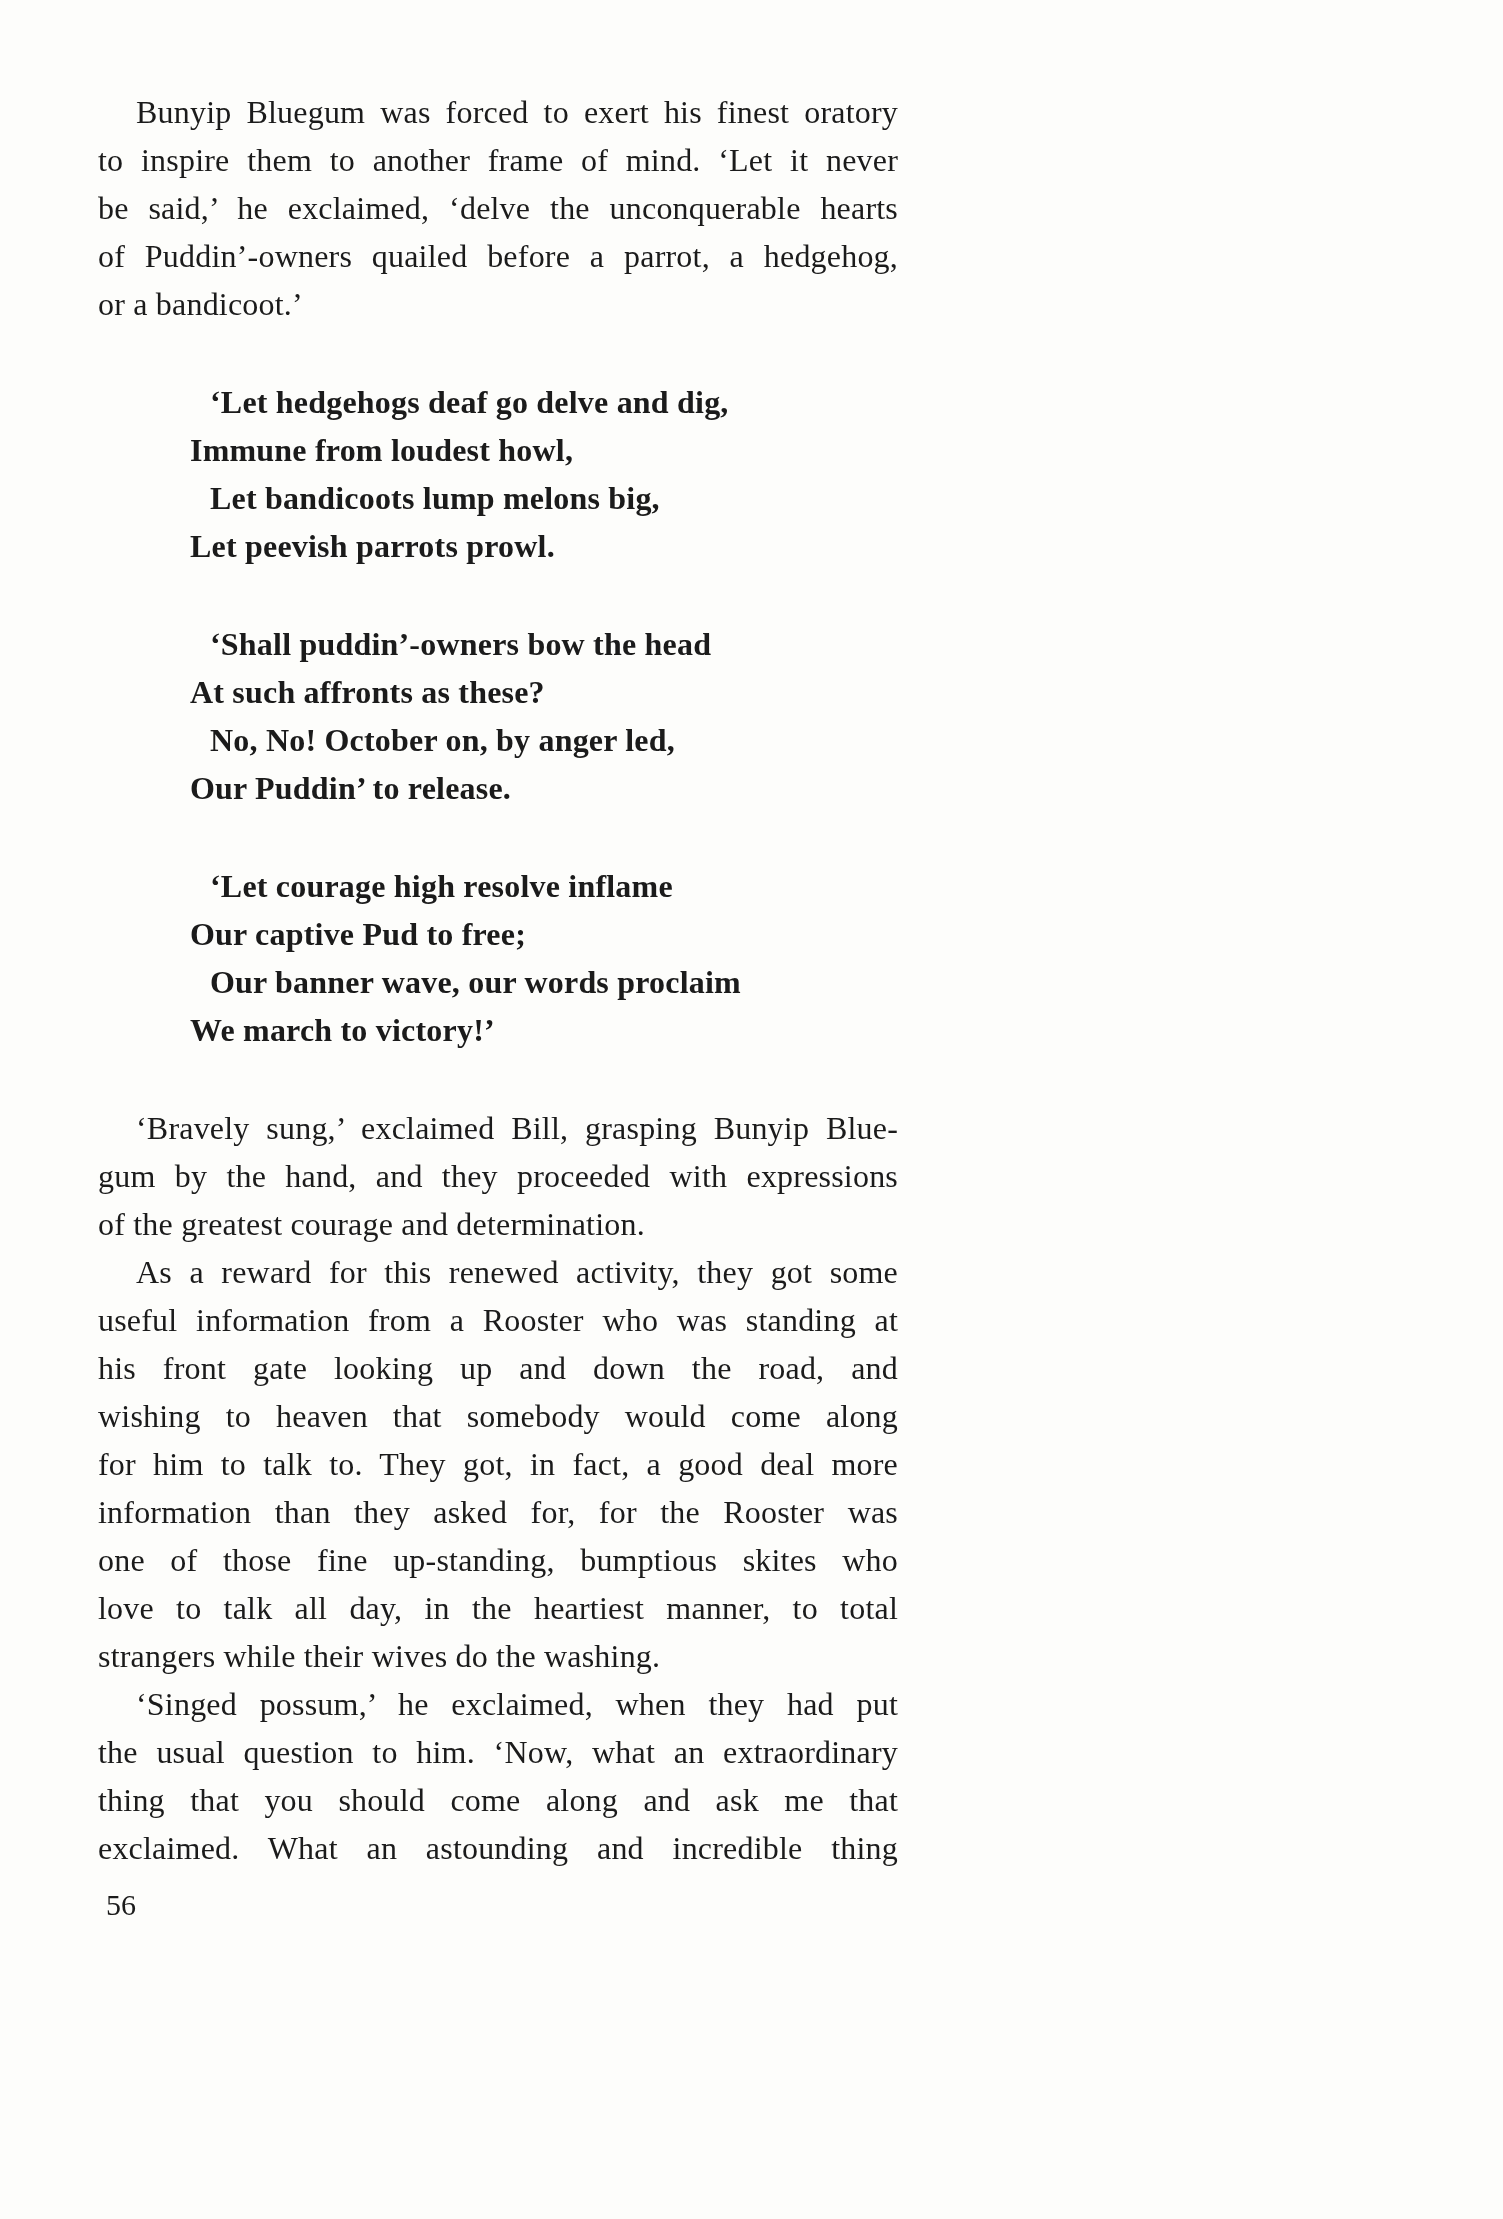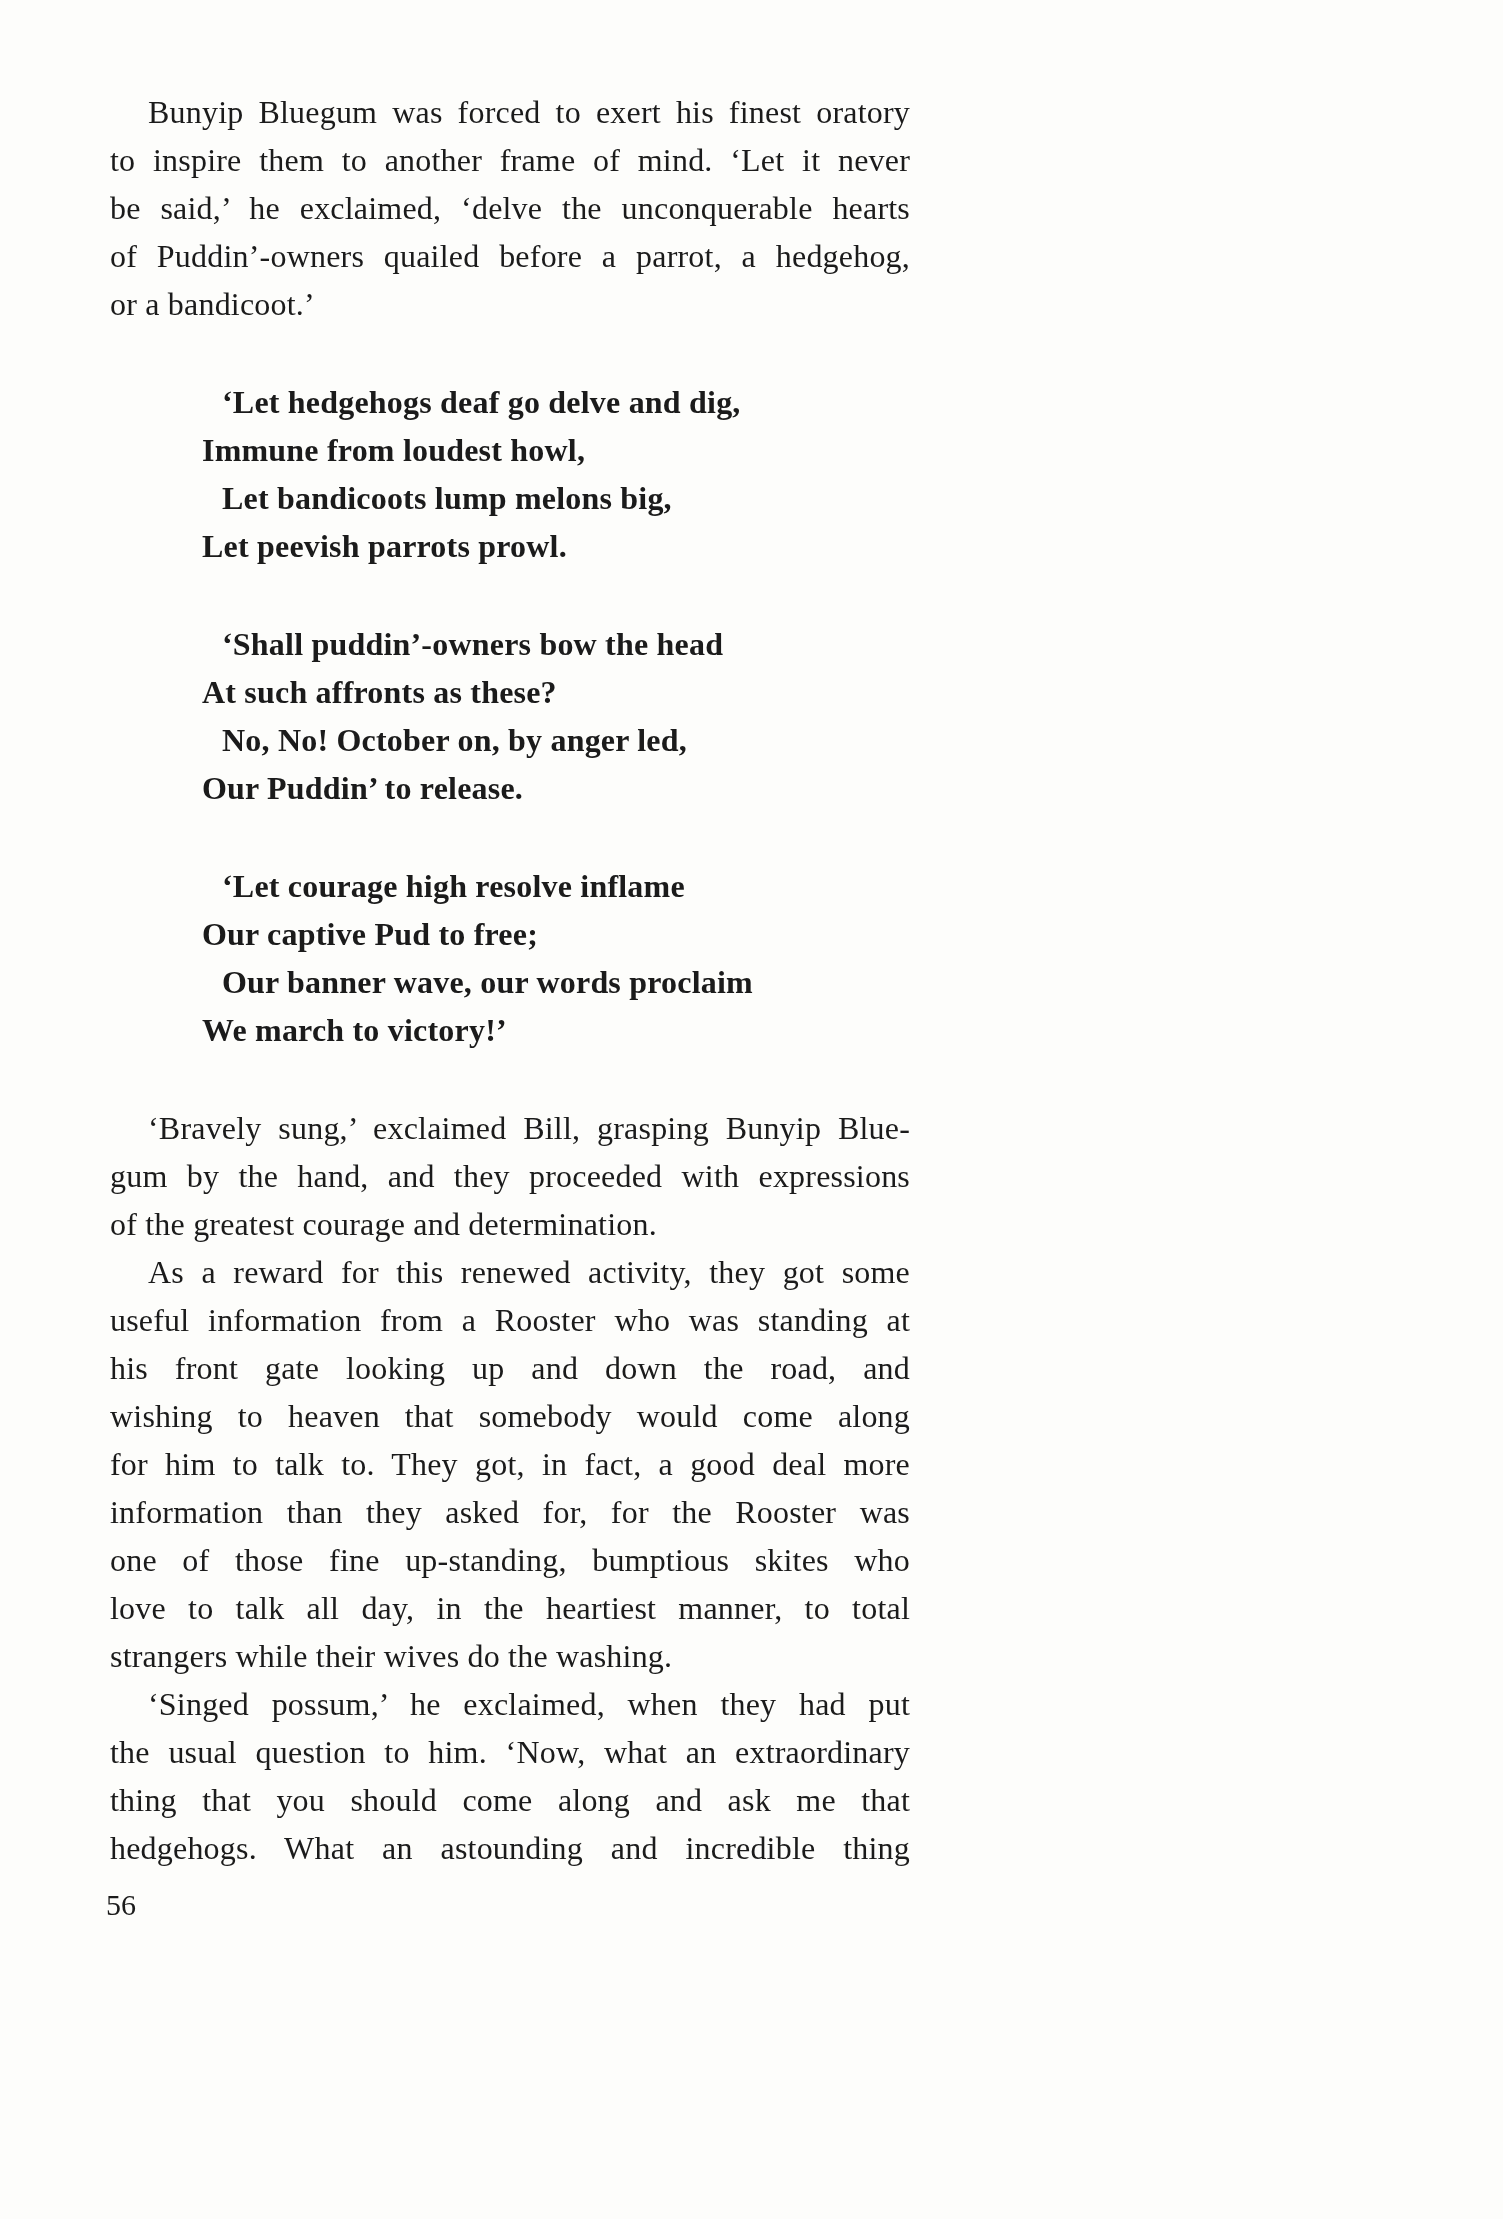--- a/index.html
+++ b/index.html
@@ -13,21 +13,21 @@
   .page {
     position: relative;
     width: 1503px;
     height: 2219px;
     background: #fdfdfb;
     color: #1b1b1b;
     font-family: "Liberation Serif", serif;
   }
   .text-block {
     position: absolute;
-    left: 110px;
+    left: 98px;
     top: 88px;
     width: 800px;
     font-size: 32px;
     line-height: 48px;
     letter-spacing: 0.2px;
   }
   .para { margin: 0; }
   .pline {
     text-align: justify;
     text-align-last: justify;
@@ -99,19 +99,19 @@
       <div class="pline">information than they asked for, for the Rooster was</div>
       <div class="pline">one of those fine up-standing, bumptious skites who</div>
       <div class="pline">love to talk all day, in the heartiest manner, to total</div>
       <div class="pline lastline">strangers while their wives do the washing.</div>
     </section>
 
     <section class="para">
       <div class="pline indent">‘Singed possum,’ he exclaimed, when they had put</div>
       <div class="pline">the usual question to him. ‘Now, what an extraordinary</div>
       <div class="pline">thing that you should come along and ask me that</div>
-      <div class="pline">hedgehogs. What an astounding and incredible thing</div>
+      <div class="pline">exclaimed. What an astounding and incredible thing</div>
     </section>
 
   </main>
 
   <div class="pagenum">56</div>
 </div>
 
 </body></html>

